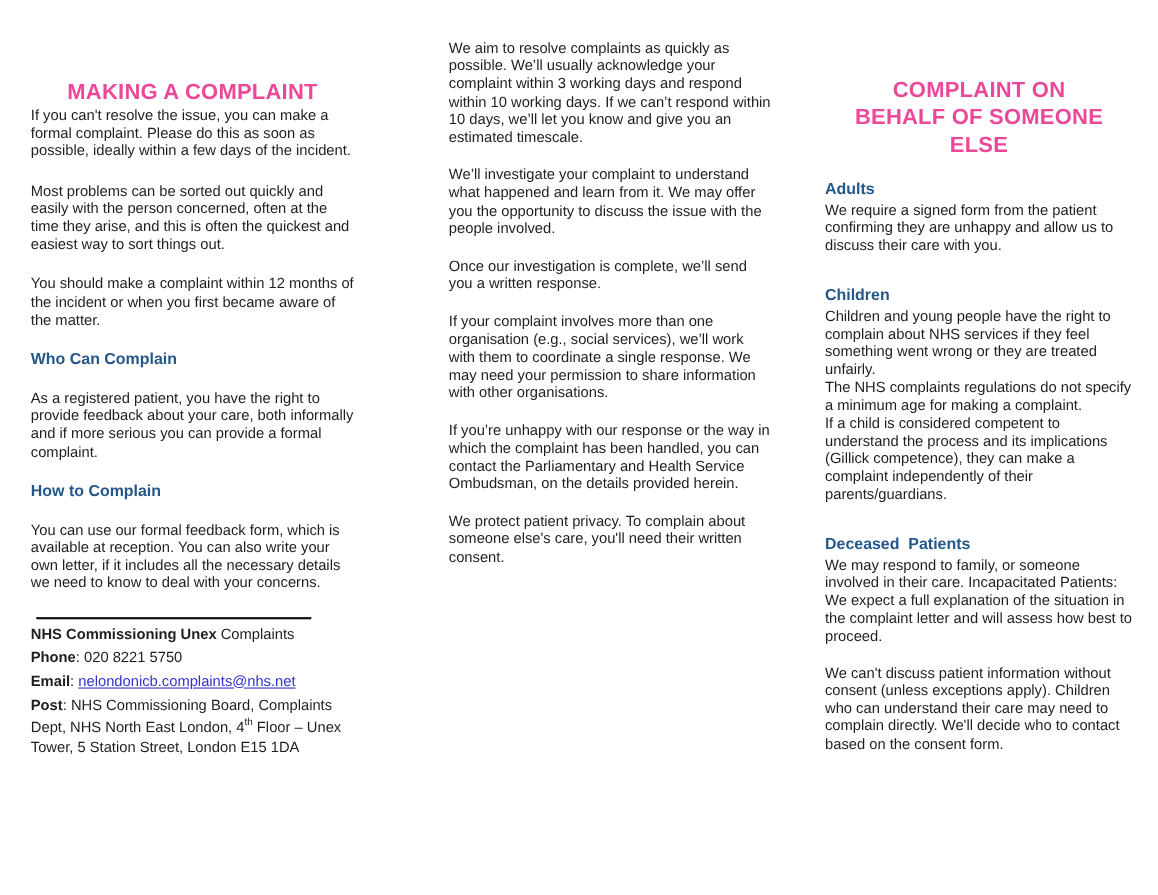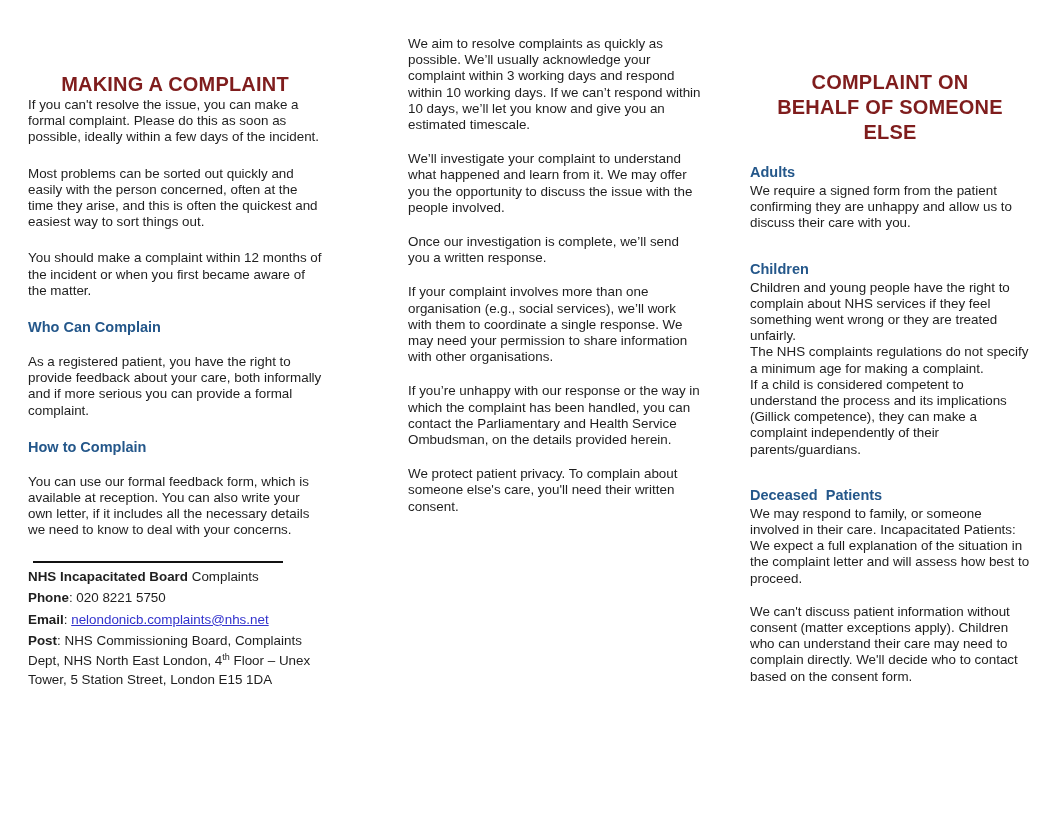--- a/index.html
+++ b/index.html
@@ -13,21 +13,21 @@
     color: #1e1e1e;
   }
   .col { position: absolute; top: 0; }
   .c1 { left: 28px;  width: 294px; }
   .c2 { left: 408px; width: 294px; }
   .c3 { left: 750px; width: 280px; }
 
   .title {
     font-size: 20px;
     font-weight: bold;
-    color: #7f1d1d;
+    color: #ec4899;
     line-height: 25px;
     margin: 0;
     letter-spacing: 0.2px;
   }
   .c1 .title { margin-top: 72px; text-align: center; }
   .c2 .title { margin-top: 72px; text-align: left; padding-left: 4px; }
   .c3 .title { margin-top: 70px; text-align: center; max-width: 242px; margin-left: auto; margin-right: auto; }
 
   p.body {
     font-size: 13.4px;
@@ -81,21 +81,21 @@
     <p class="body lead">Most problems can be sorted out quickly and easily with the person concerned, often at the time they arise, and this is often the quickest and easiest way to sort things out.</p>
     <p class="body">You should make a complaint within 12 months of the incident or when you first became aware of the matter.</p>
     <h2 class="subhead">Who Can Complain</h2>
     <p class="body">As a registered patient, you have the right to provide feedback about your care, both informally and if more serious you can provide a formal complaint.</p>
     <h2 class="subhead">How to Complain</h2>
     <p class="body">You can use our formal feedback form, which is available at reception. You can also write your own letter, if it includes all the necessary details we need to know to deal with your concerns.</p>
 
     <hr class="rule">
 
     <div class="contact">
-      <div class="cline"><span class="b">NHS Incapacitated Board</span><span> Complaints</span></div>
+      <div class="cline"><span class="b">NHS Commissioning Unex</span><span> Complaints</span></div>
       <div class="cline"><span class="b">Phone</span><span>: 020 8221 5750</span></div>
       <div class="cline"><span class="b">Email</span><span>: </span><a class="link">nelondonicb.complaints@nhs.net</a></div>
       <div class="cline"><span class="b">Post</span><span>: NHS Commissioning Board, Complaints Dept, NHS North East London, 4</span><sup class="ord">th</sup><span> Floor – Unex Tower, 5 Station Street, London E15 1DA</span></div>
     </div>
   </section>
 
   <section class="col c2">
     <p class="body lead">We aim to resolve complaints as quickly as possible. We’ll usually acknowledge your complaint within 3 working days and respond within 10 working days. If we can’t respond within 10 days, we’ll let you know and give you an estimated timescale.</p>
     <p class="body">We’ll investigate your complaint to understand what happened and learn from it. We may offer you the opportunity to discuss the issue with the people involved.</p>
     <p class="body">Once our investigation is complete, we’ll send you a written response.</p>
@@ -107,16 +107,16 @@
   <section class="col c3">
     <h1 class="title">COMPLAINT ON BEHALF OF SOMEONE ELSE</h1>
     <h2 class="subhead">Adults</h2>
     <p class="body">We require a signed form from the patient confirming they are unhappy and allow us to discuss their care with you.</p>
     <h2 class="subhead">Children</h2>
     <p class="body">Children and young people have the right to complain about NHS services if they feel something went wrong or they are treated unfairly.</p>
     <p class="body">The NHS complaints regulations do not specify a minimum age for making a complaint.</p>
     <p class="body">If a child is considered competent to understand the process and its implications (Gillick competence), they can make a complaint independently of their parents/guardians.</p>
     <h2 class="subhead">Deceased  Patients</h2>
     <p class="body gap-after">We may respond to family, or someone involved in their care. Incapacitated Patients: We expect a full explanation of the situation in the complaint letter and will assess how best to proceed.</p>
-    <p class="body">We can't discuss patient information without consent (matter exceptions apply). Children who can understand their care may need to complain directly. We'll decide who to contact based on the consent form.</p>
+    <p class="body">We can't discuss patient information without consent (unless exceptions apply). Children who can understand their care may need to complain directly. We'll decide who to contact based on the consent form.</p>
   </section>
 
 </div>
 
 </body></html>

